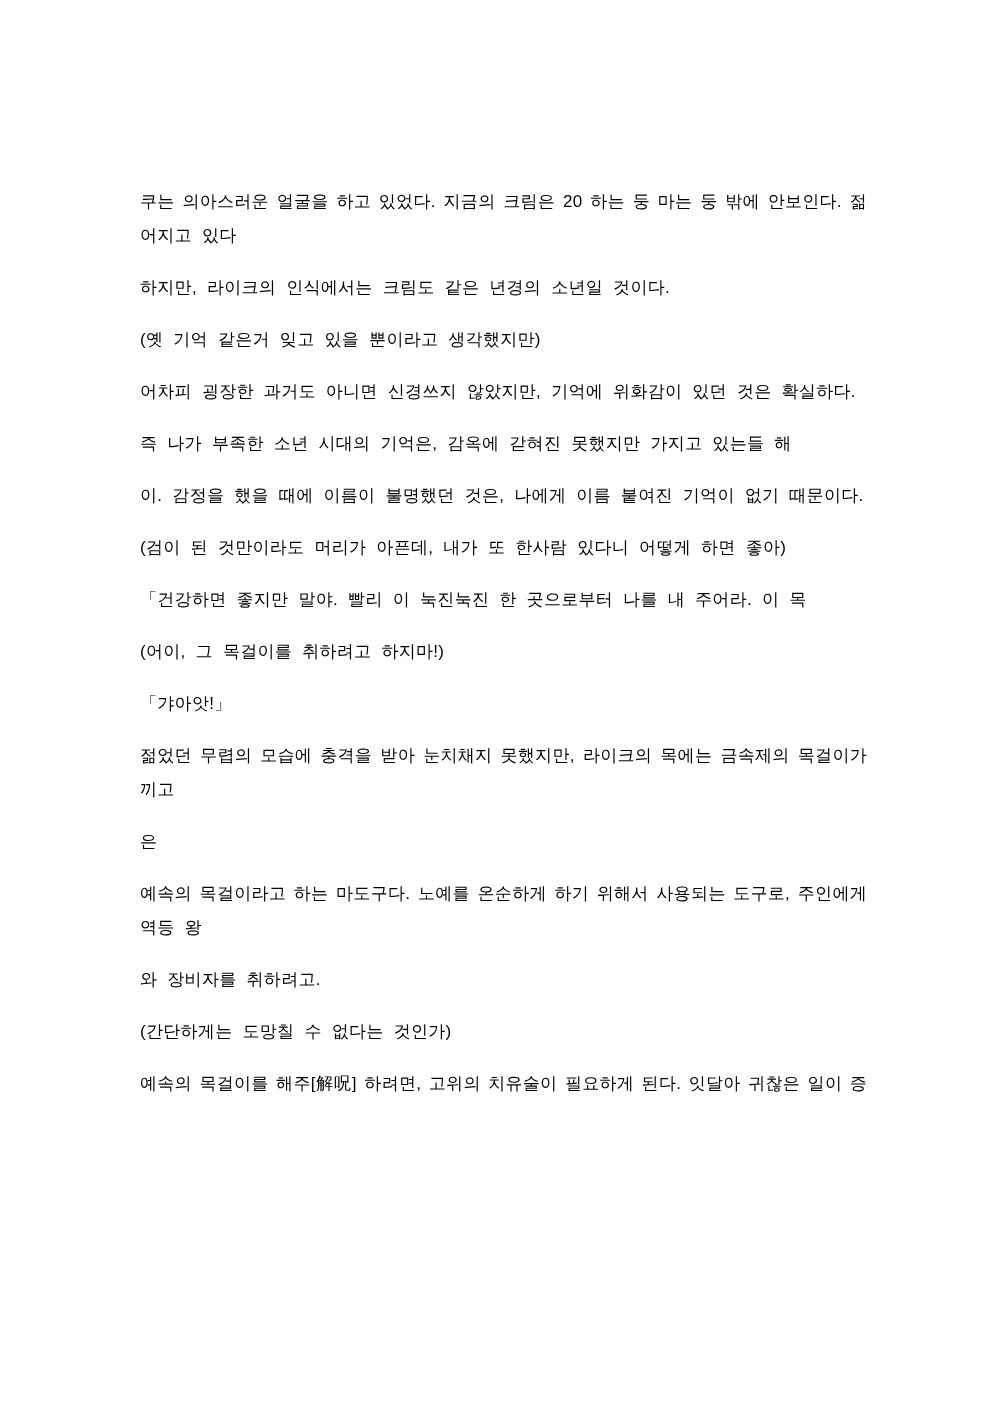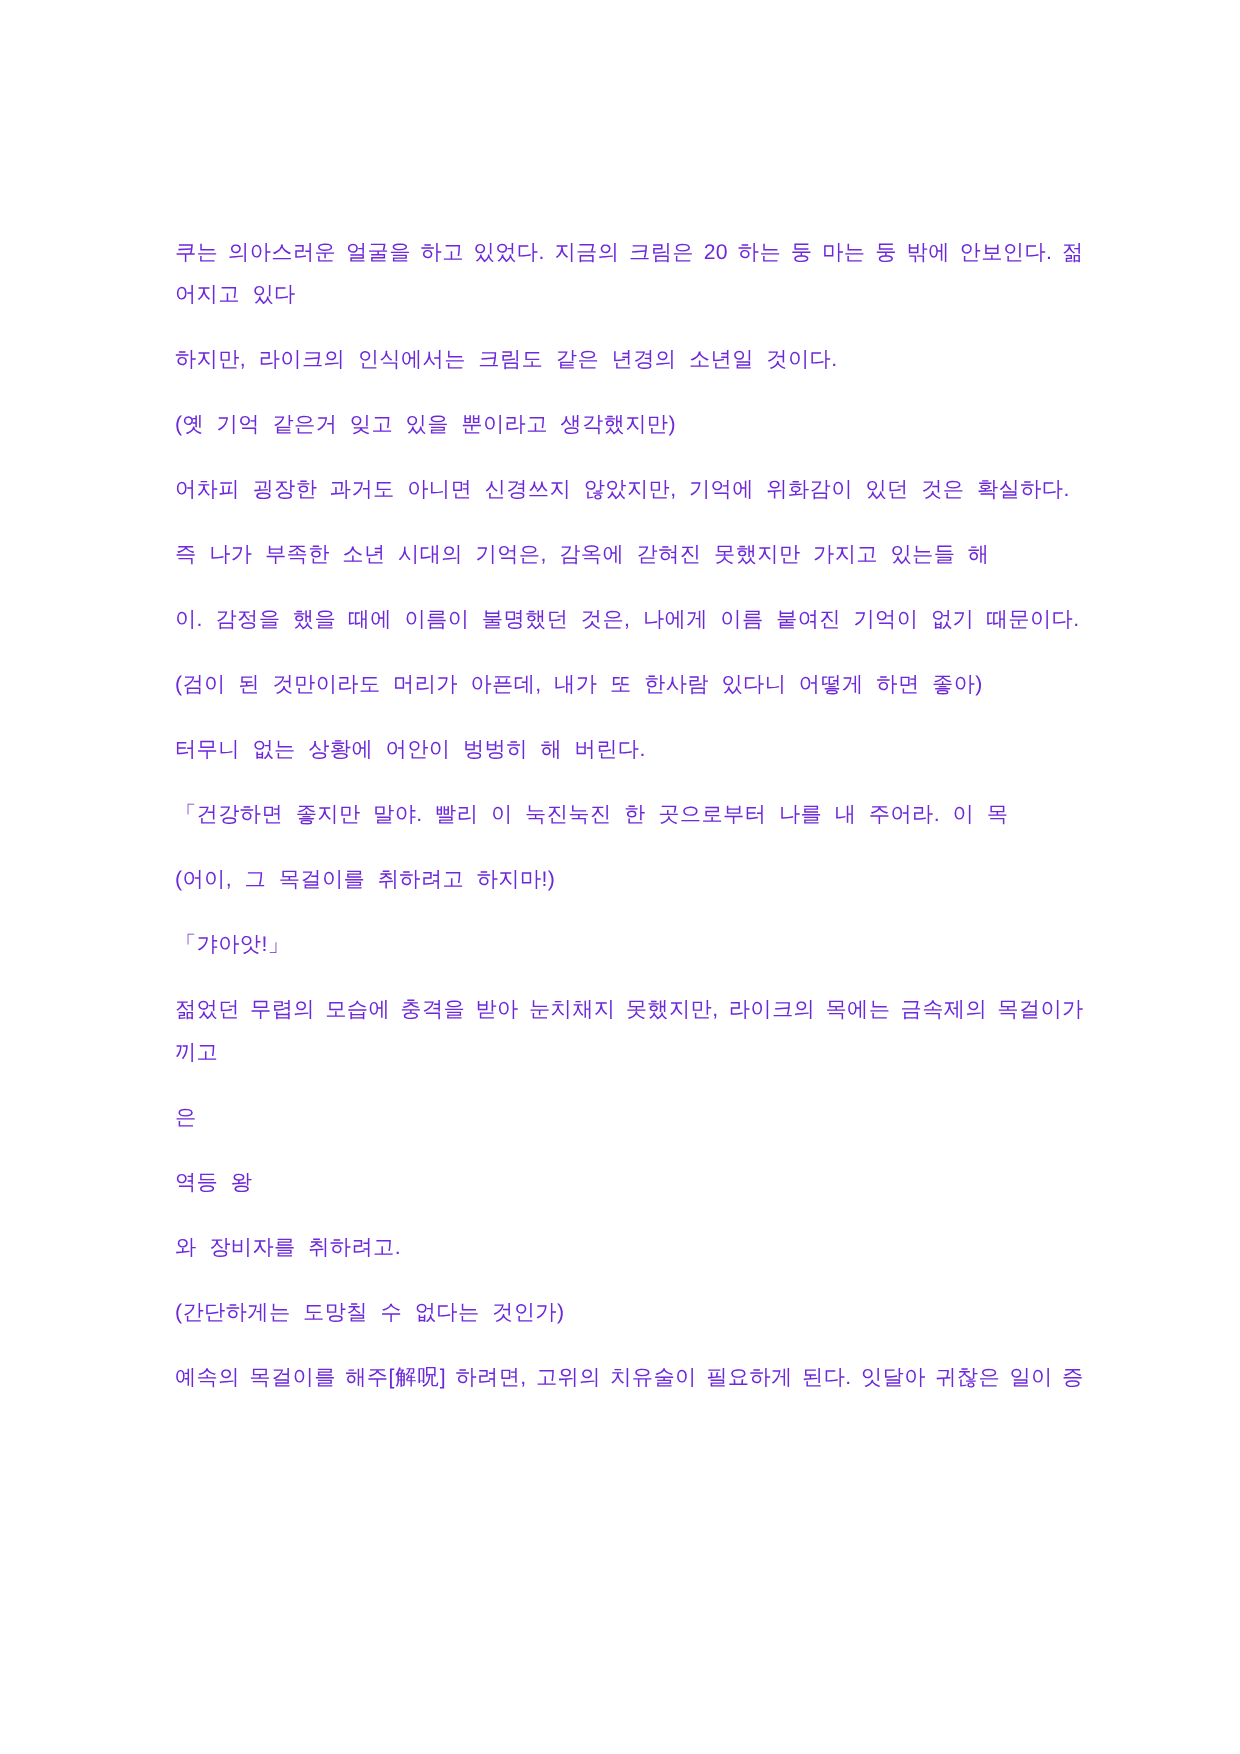--- a/index.html
+++ b/index.html
@@ -12,21 +12,21 @@
     height: 1403px;
     position: relative;
     font-family: "Liberation Sans", "DejaVu Sans", sans-serif;
   }
   .page {
     box-sizing: border-box;
     width: 992px;
     height: 1344px;
     padding: 185px 125px 0 140px;
     background: #ffffff;
-    color: #6d28d9;
+    color: #000000;
     font-size: 17px;
   }
   .para {
     margin: 0 0 18px 0;
     padding: 0;
   }
   .line {
     display: block;
     line-height: 34px;
     word-spacing: 5px;
@@ -68,23 +68,20 @@
   </p>
 
   <p class="para">
     <span class="line">이. 감정을 했을 때에 이름이 불명했던 것은, 나에게 이름 붙여진 기억이 없기 때문이다.</span>
   </p>
 
   <p class="para">
     <span class="line">(검이 된 것만이라도 머리가 아픈데, 내가 또 한사람 있다니 어떻게 하면 좋아)</span>
   </p>
 
-  <p class="para">
-    <span class="line">터무니 없는 상황에 어안이 벙벙히 해 버린다.</span>
-  </p>
 
   <p class="para">
     <span class="line">「건강하면 좋지만 말야. 빨리 이 눅진눅진 한 곳으로부터 나를 내 주어라. 이 목</span>
   </p>
 
 
   <p class="para">
     <span class="line">(어이, 그 목걸이를 취하려고 하지마!)</span>
   </p>
 
@@ -95,20 +92,21 @@
   <p class="para">
     <span class="line j">젊었던 무렵의 모습에 충격을 받아 눈치채지 못했지만, 라이크의 목에는 금속제의 목걸이가</span>
     <span class="line">끼고</span>
   </p>
 
   <p class="para">
     <span class="line">은</span>
   </p>
 
   <p class="para">
+    <span class="line j">예속의 목걸이라고 하는 마도구다. 노예를 온순하게 하기 위해서 사용되는 도구로, 주인에게</span>
     <span class="line">역등 왕</span>
   </p>
 
   <p class="para">
     <span class="line">와 장비자를 취하려고.</span>
   </p>
 
   <p class="para">
     <span class="line">(간단하게는 도망칠 수 없다는 것인가)</span>
   </p>

